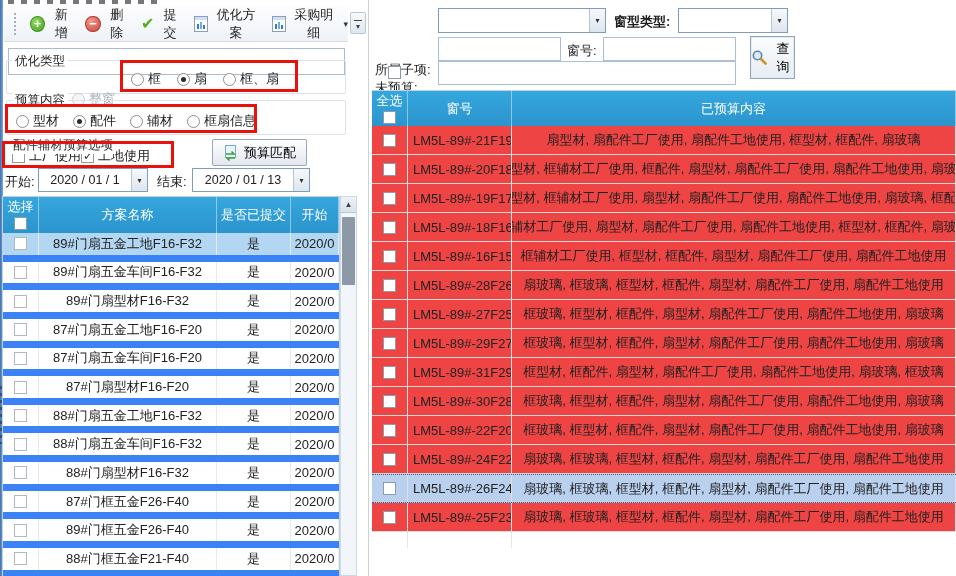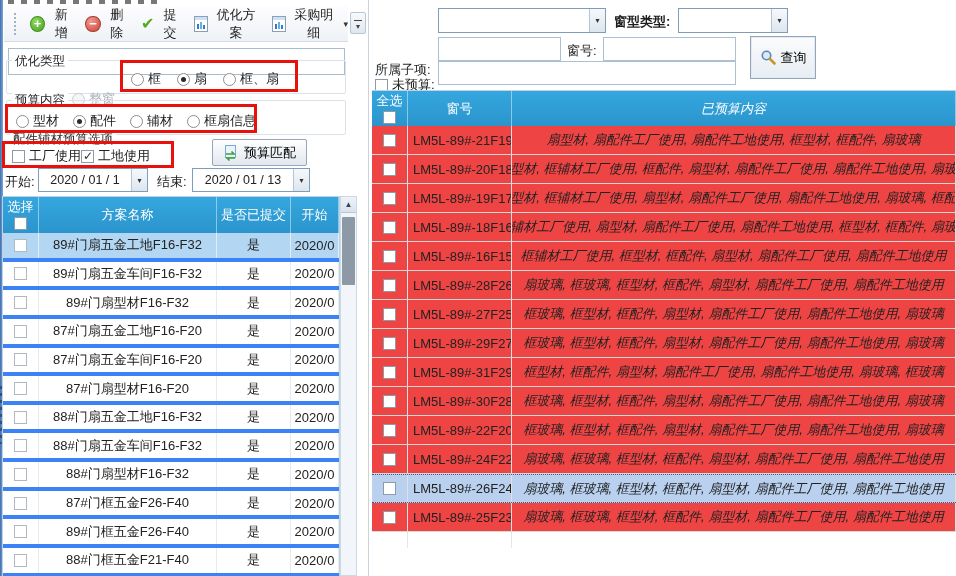--- a/index.html
+++ b/index.html
@@ -59,21 +59,21 @@
   .datepicker .val { flex:1; text-align:center; padding:0 2px; white-space:nowrap; overflow:hidden; }
   .mini-dd { width:16px; height:100%; border-left:1px solid #b5c4d4; background:linear-gradient(#f6f9fc,#dde5ee);
              font-size:8px; color:#333; display:flex; align-items:center; justify-content:center; }
 
   
   .ltable { position:absolute; left:2px; top:196px; width:338px; height:380px; border:1px solid #bed2e4;
             border-bottom:none; overflow:hidden; background:#fff; }
   .lt-head { display:flex; height:36px; background:linear-gradient(#35a7de,#2b94cd); color:#fff; font-size:13px; }
   .lt-head > div { display:flex; align-items:center; justify-content:center; border-right:1px solid rgba(255,255,255,.45); }
   .lt-head .hc0 { flex-direction:column; justify-content:flex-start; padding-top:1px; gap:1px; }
-  .lrow { display:flex; height:28.65px; align-items:center; background:#fff; border-bottom:4px solid #3b82f6;
+  .lrow { display:flex; height:28.65px; align-items:center; background:#fff; border-bottom:7px solid #3b82f6;
           font-size:13px; }
   .lrow > div { display:flex; align-items:center; justify-content:center; height:100%;
                 border-right:1px solid #e2ecf5; overflow:hidden; white-space:nowrap; }
   .lrow.hl { background:#b3d6f2; }
   .c0 { width:36px; flex:none; } .c1 { width:178px; flex:none; } .c2 { width:74px; flex:none; } .c3 { flex:1; }
   .ltable .cb.grid { border-color:#b0b8c0; }
 
   
   .vscroll { position:absolute; left:340px; top:196px; width:17px; height:380px; background:#f2f5f9;
              border:1px solid #cdd9e4; }
@@ -82,36 +82,36 @@
   .sb-thumb { position:absolute; left:1px; top:20px; width:13px; height:68px; background:#8d99a7; border-radius:1px; }
 
   
   .vsep { position:absolute; left:368px; top:0; width:1px; height:576px; background:#c9d4de; }
 
   
   .rlabel { position:absolute; font-size:13px; color:#1d1d1d; white-space:nowrap; }
   .rinput { position:absolute; border:1px solid #abc0d4; background:#fff; height:24px; font-family:inherit; padding:0 4px; }
   .combo { position:absolute; height:25px; border:1px solid #7f9db9; background:#fff; display:flex; }
   .combo .cval { flex:1; }
-  .query-btn { position:absolute; left:750px; top:36px; width:66px; height:43px; background:linear-gradient(#fbfcfd,#e7edf3);
+  .query-btn { position:absolute; left:750px; top:36px; width:45px; height:43px; background:linear-gradient(#fbfcfd,#e7edf3);
                border:1px solid #93a5ba; box-shadow:0 0 0 1px #e4eaf1 inset; display:flex; align-items:center;
                justify-content:center; gap:4px; font-size:13px; font-family:inherit; }
 
   
   .rtable { position:absolute; left:372px; top:90px; width:584px; height:486px; overflow:hidden;
             border-top:1px solid #bed2e4; background:#fff; }
   .rt-head { display:flex; height:35px; background:linear-gradient(#35a7de,#2b94cd); color:#fff; font-size:13px; }
   .rt-head > div { display:flex; align-items:center; justify-content:center; border-right:1px solid rgba(255,255,255,.45); }
   .rt-head .hr0 { flex-direction:column; justify-content:flex-start; padding-top:1px; gap:1px; }
   .rrow { display:flex; height:29px; align-items:center; background:#ef4444; border-bottom:1px solid #d8d8d8; font-size:13px; }
   .rrow > div { display:flex; align-items:center; height:100%; border-right:1px solid #e0e0e0;
                 overflow:hidden; white-space:nowrap; }
   .r0 { width:36px; flex:none; justify-content:center; }
   .r1 { width:104px; flex:none; padding-left:5px; }
-  .r2 { flex:1; justify-content:center;font-style:italic; }
+  .r2 { flex:1; justify-content:center; }
   .rrow.sel { background:#b9d0ee; border-top:1px dotted #3b5a82; border-bottom:1px dotted #3b5a82; }
   .stub { display:flex; height:16px; }
   .stub > div { border-right:1px solid #e6e6e6; height:100%; }
 
   svg { display:block; }
 </style>
 </head>
 <body>
 
 <div class="app">
@@ -201,21 +201,21 @@
         <span class="rad"></span>
         <span>辅材</span>
       </span>
     <span class="opt">
         <span class="rad"></span>
         <span>框扇信息</span>
       </span>
   </div>
   <div class="red-rect" style="left:5px;top:104px;width:252px;height:29px;"></div>
 
-  <span class="grp-label" style="left:10px;top:131px;z-index:2;">配件辅材预算选项</span>
+  <span class="grp-label" style="left:10px;top:137px;z-index:2;">配件辅材预算选项</span>
   <div class="opt-row" style="left:12px;top:147px;height:18px;">
     <span class="opt">
         <span class="cb" style="margin-right:4px;"></span>
         <span>工厂使用</span>
       </span>
     <span class="opt">
         <span class="cb on" style="margin-right:4px;"></span>
         <span>工地使用</span>
       </span>
   </div>
@@ -389,21 +389,21 @@
   <button class="query-btn">
     <span>
         <svg width="17" height="17" viewBox="0 0 17 17">
           <circle cx="6.5" cy="6.5" r="4.2" fill="#dce9f6" stroke="#5b87b5" stroke-width="1.6"></circle>
           <line x1="10" y1="10" x2="14.5" y2="14.5" stroke="#c9952b" stroke-width="2.6" stroke-linecap="round"></line>
         </svg>
       </span>
     <span>查询</span>
   </button>
 
-  <span class="opt" style="position:absolute;left:375px;top:76px;">
+  <span class="opt" style="position:absolute;left:375px;top:66px;flex-direction:column;">
     <span class="cb" style="margin-right:4px;"></span>
     <span>未预算:</span>
   </span>
   <input class="rinput" style="left: 438px; top: 61px; width: 298px;" value="">
 
   <div class="rtable">
     <div class="rt-head">
       <div class="hr0 r0">
         <span>全选</span>
         <span class="cb"></span>

